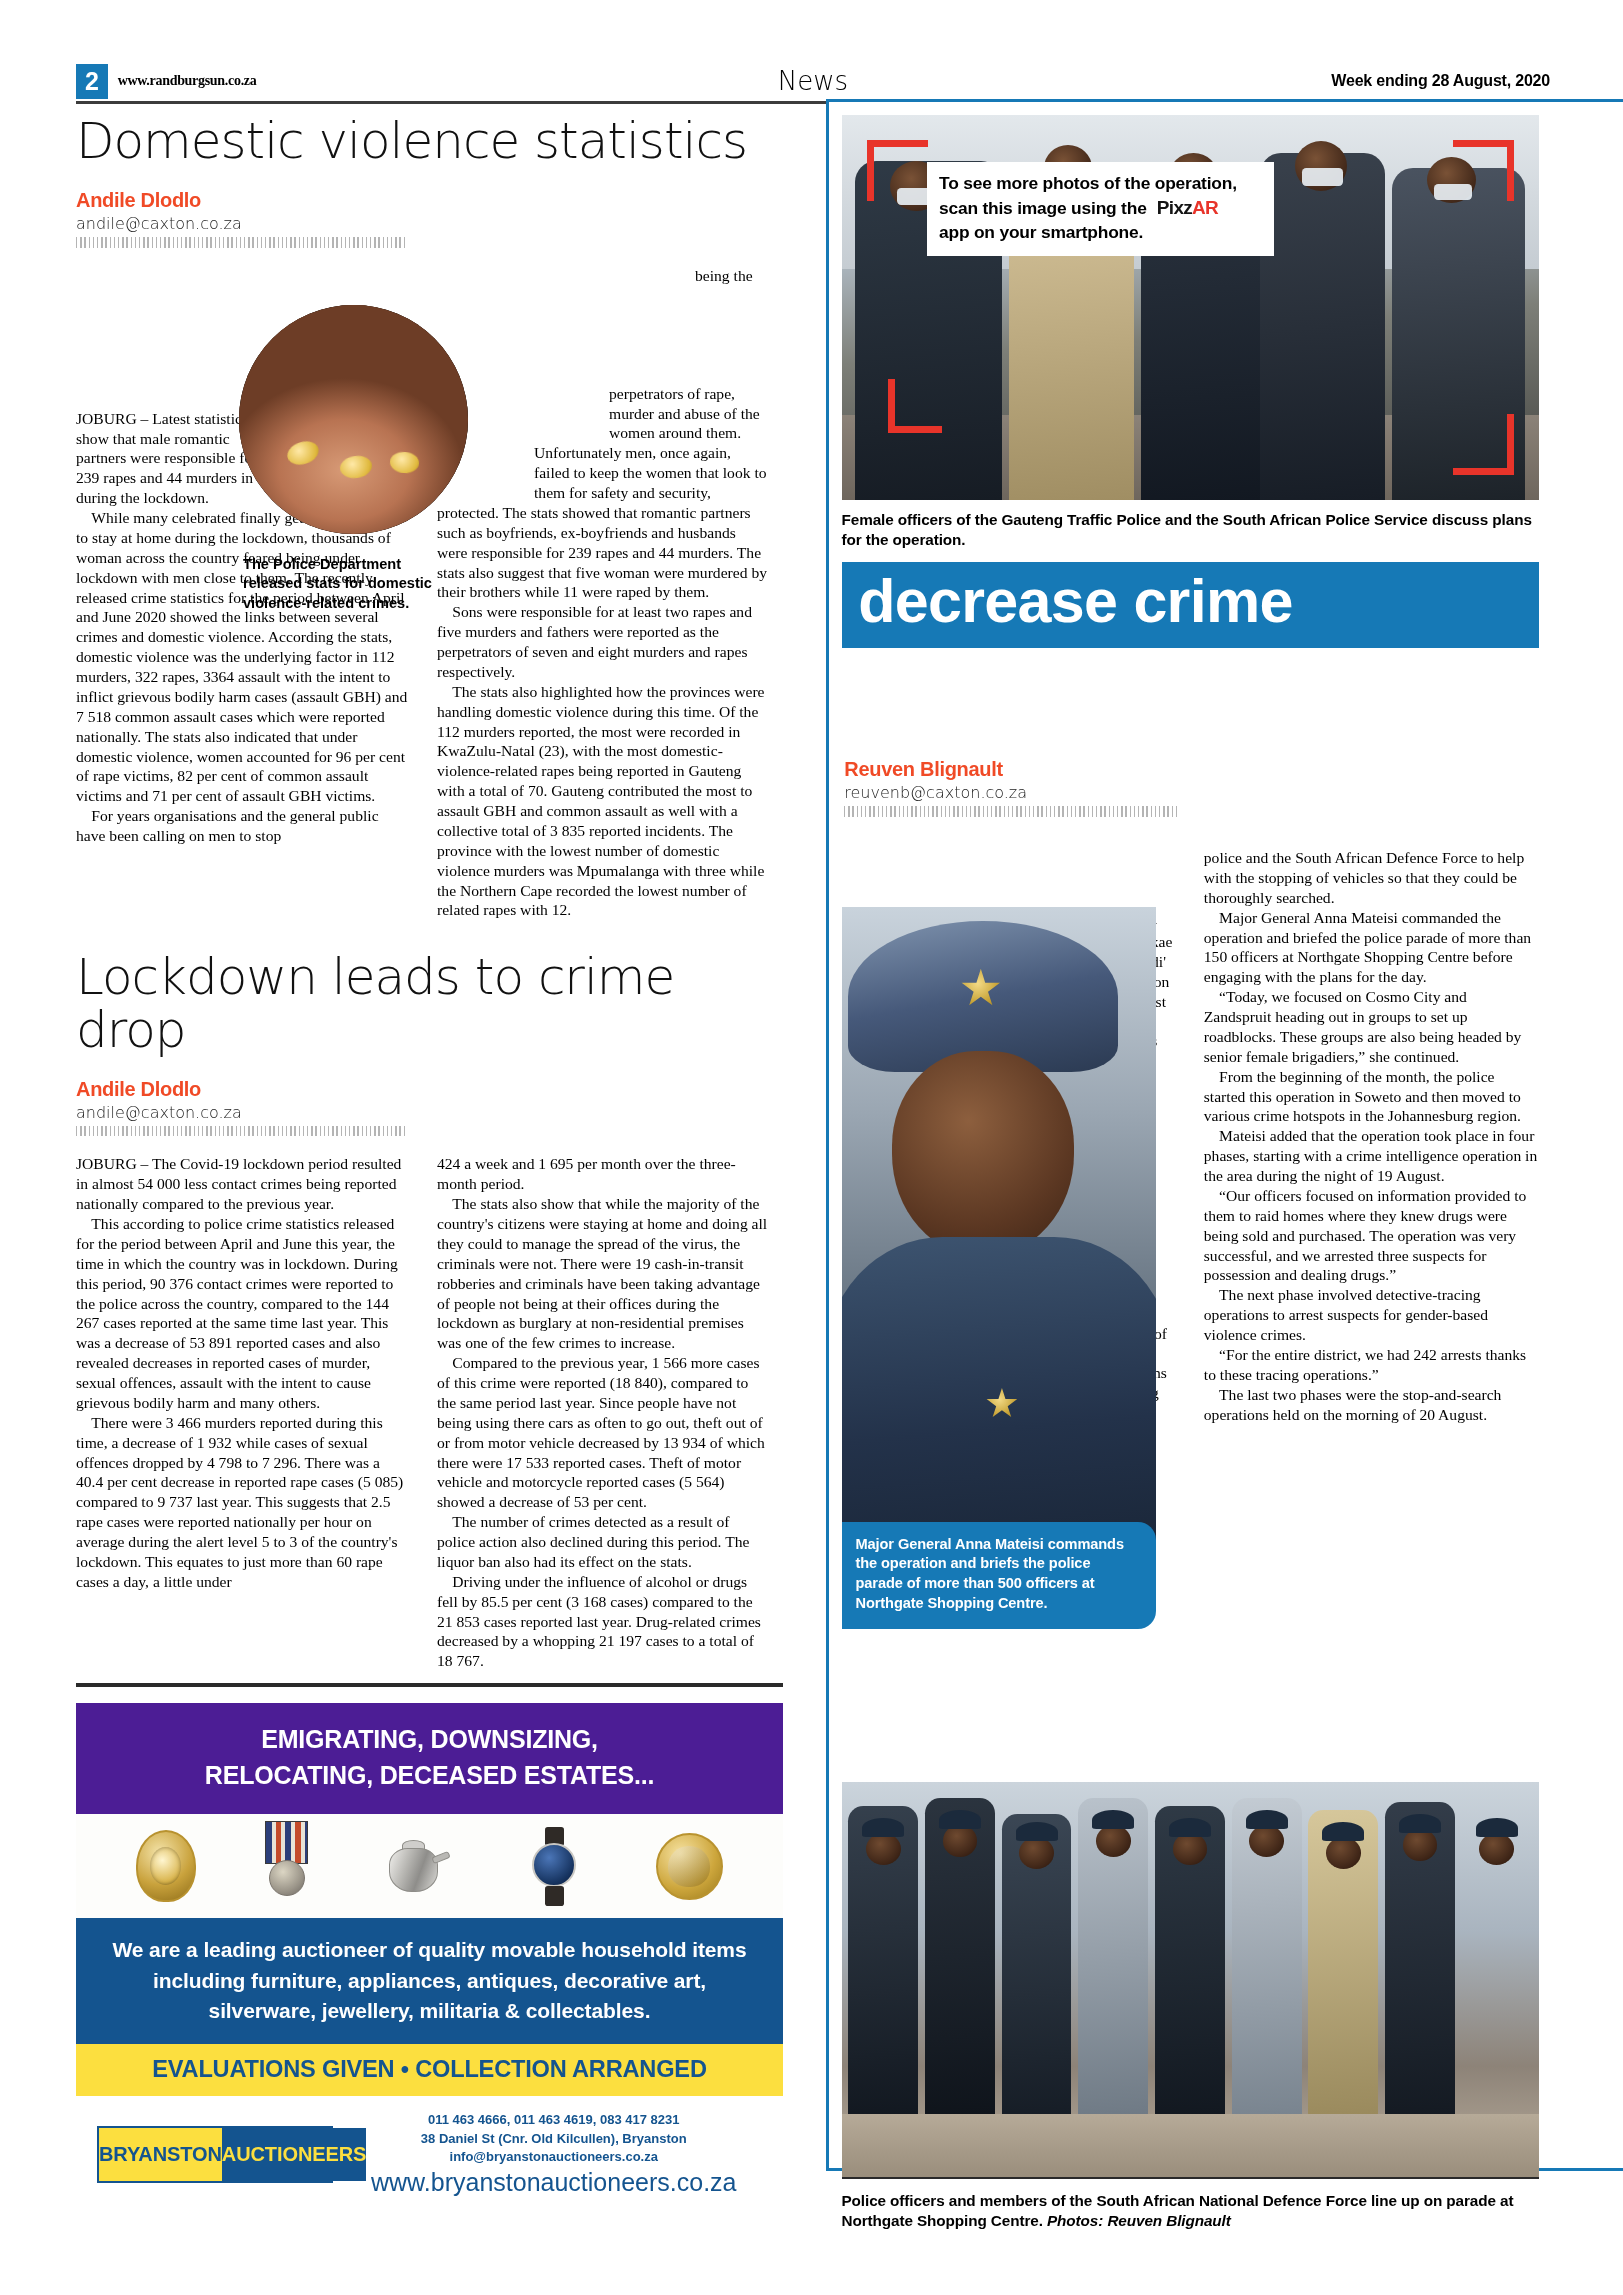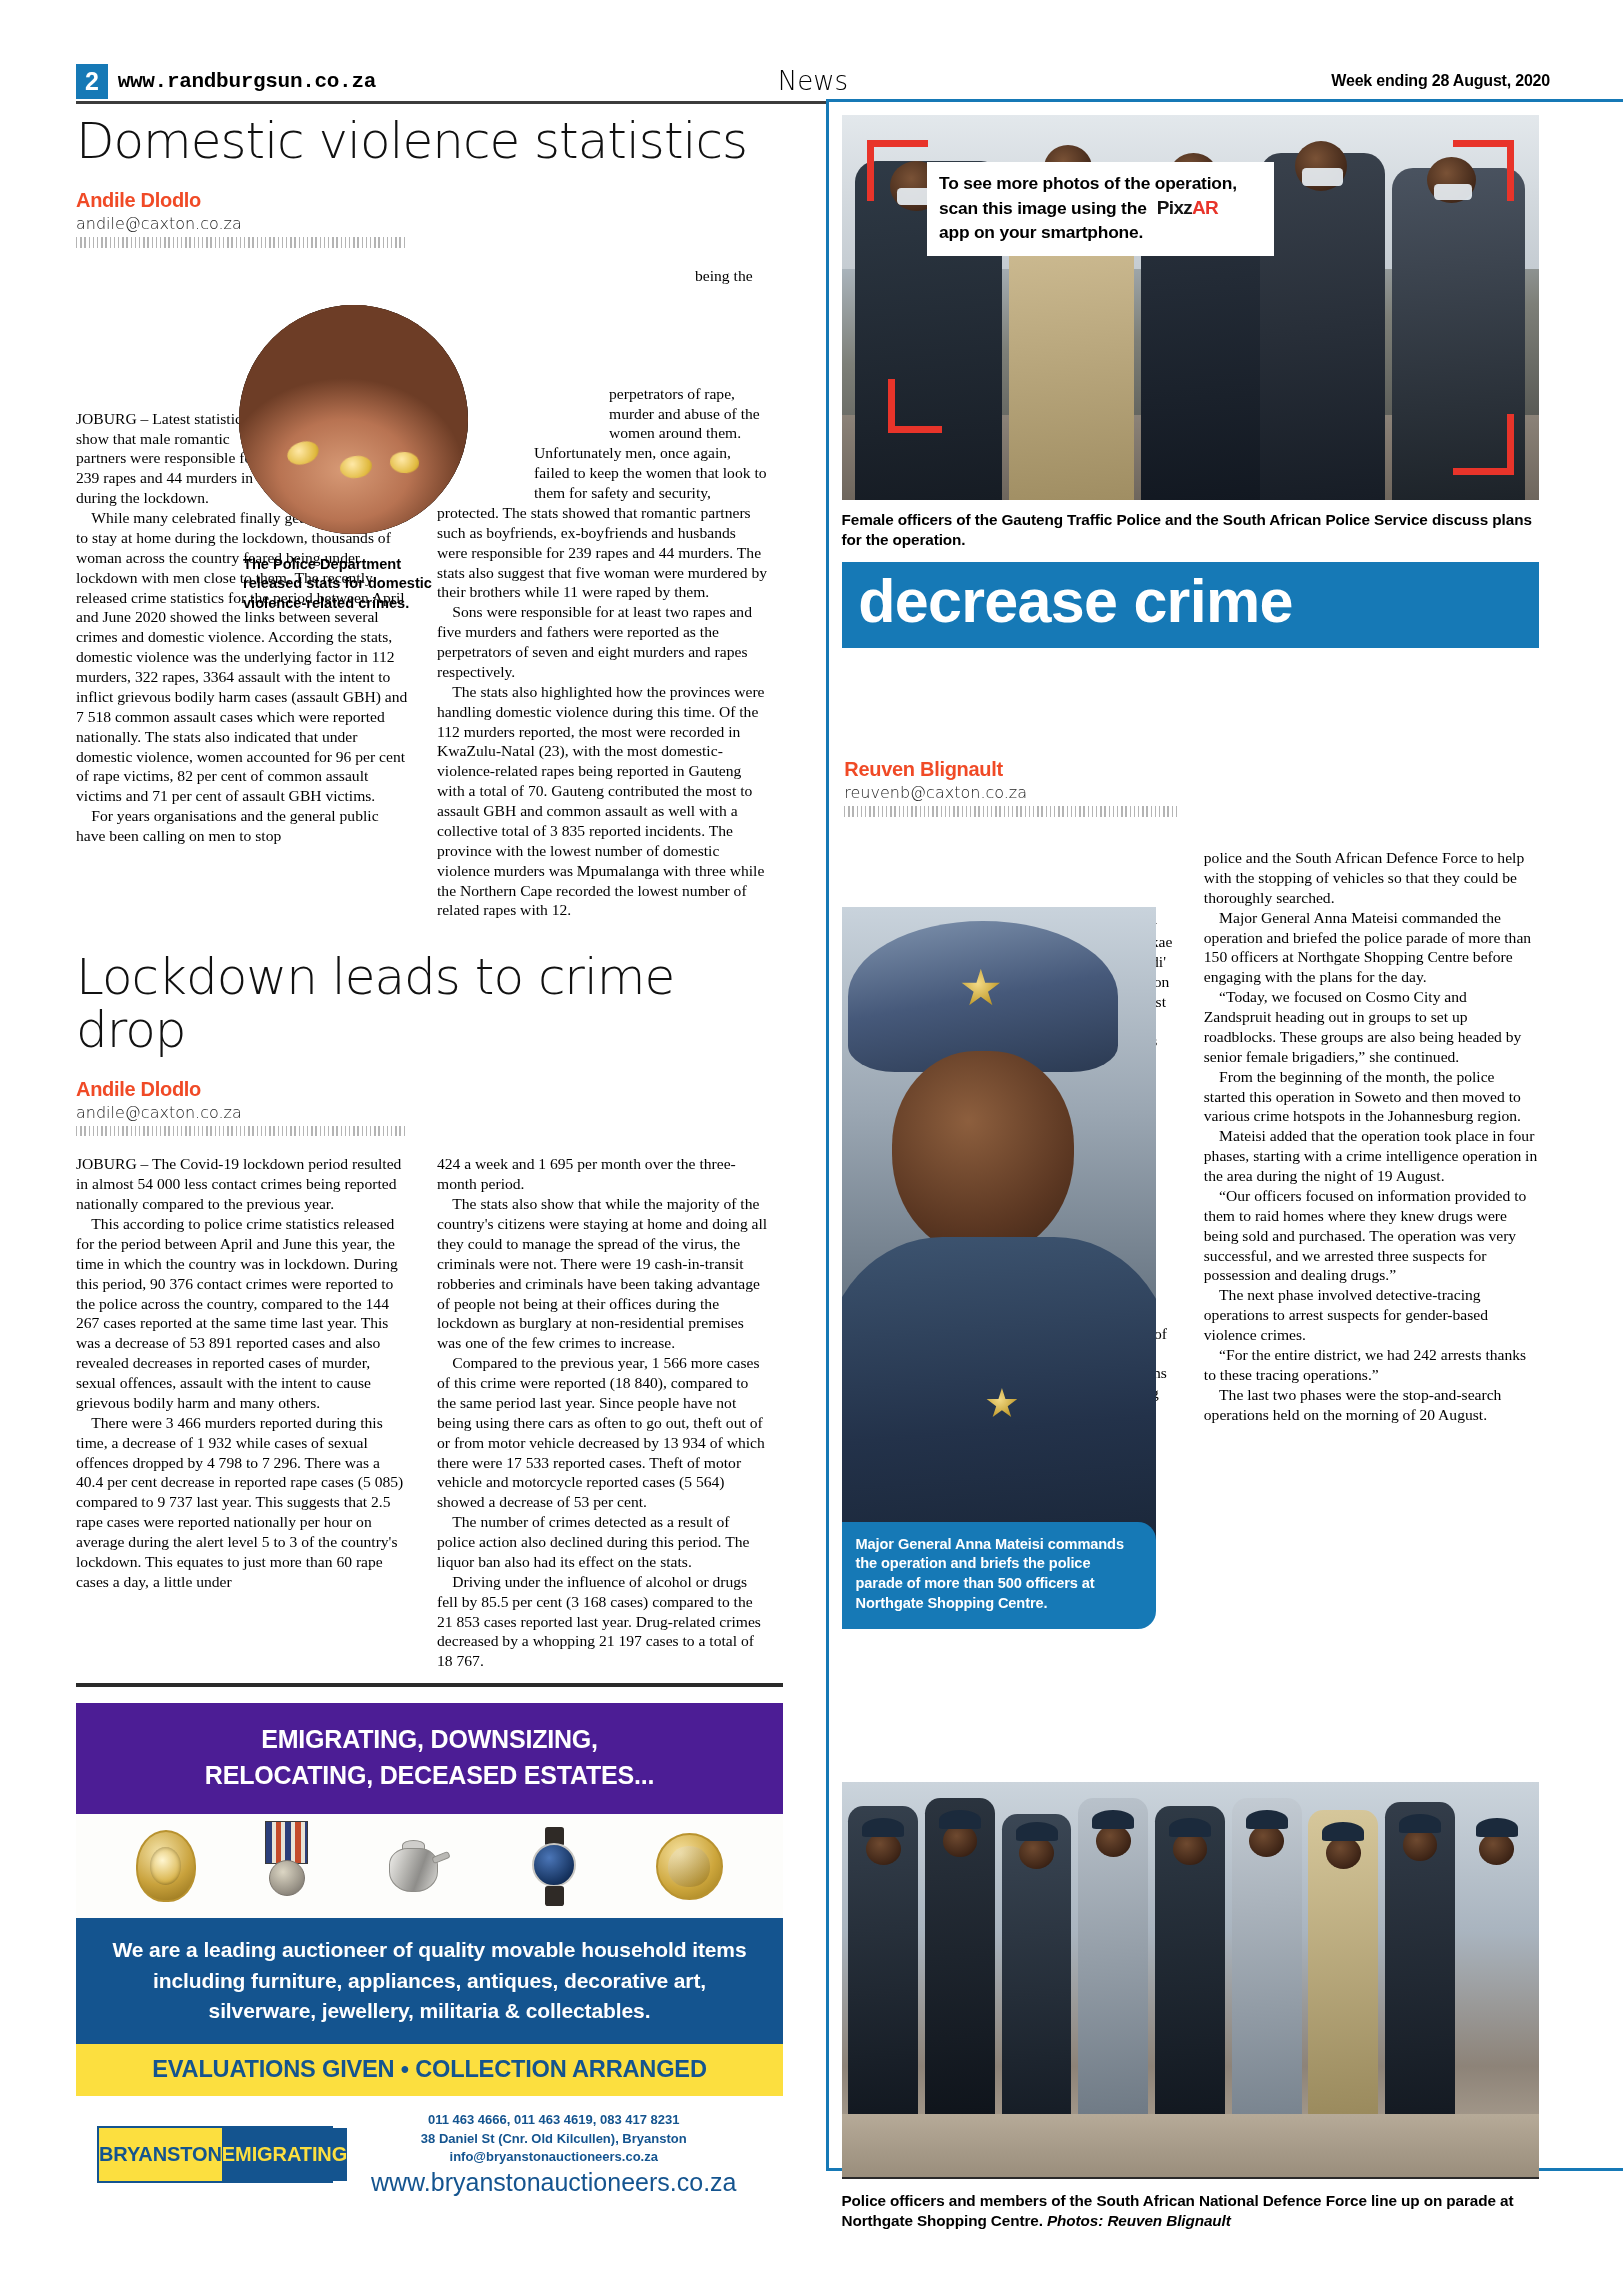--- a/index.html
+++ b/index.html
@@ -20,23 +20,23 @@
     border-bottom: 3.5px solid #3c3c3c;
     display: flex; align-items: center;
   }
   .folio-box {
     width: 32px; height: 35px; background: #1679b6;
     color: #fff; font-size: 25px; font-weight: bold;
     display: flex; align-items: center; justify-content: center;
     font-family: "Liberation Sans Narrow", "Liberation Sans", sans-serif;
   }
   .site-url {
-    margin-left: 9.7px; font-size: 21px; font-weight: bold;
+    margin-left: 9.7px; font-size: 14px; font-weight: bold;
     letter-spacing: -0.3px;
-    font-family: Liberation Mono, monospace;
+    font-family: Liberation Serif, serif;
   }
   .section-name {
     position: absolute; left: 50%; transform: translateX(-50%);
     font-size: 26px; font-weight: 300; letter-spacing: 0px;
     font-family: "DejaVu Sans", sans-serif;
   }
   .issue-date {
     margin-left: auto; font-size: 16px; font-weight: bold;
     letter-spacing: -0.2px;
     font-family: "Liberation Sans Narrow", "Liberation Sans", sans-serif;
@@ -506,21 +506,21 @@
       <div class="obj obj-coin"></div>
     </div>
 
     <div class="ad-band-desc">We are a leading auctioneer of quality movable household items including furniture, appliances, antiques, decorative art, silverware, jewellery, militaria &amp; collectables.</div>
 
     <div class="ad-band-yellow">EVALUATIONS GIVEN  •  COLLECTION ARRANGED</div>
 
     <div class="ad-footer">
       <div class="ad-logo">
         <div class="l1">BRYANSTON</div>
-        <div class="l2">EMIGRATING</div>
+        <div class="l2">AUCTIONEERS</div>
       </div>
       <div class="ad-contact">
         <div class="line">011 463 4666, 011 463 4619, 083 417 8231</div>
         <div class="line">38 Daniel St (Cnr. Old Kilcullen), Bryanston</div>
         <div class="line">info@bryanstonauctioneers.co.za</div>
         <div class="web">www.bryanstonauctioneers.co.za</div>
       </div>
     </div>
   </div>
 </div>

